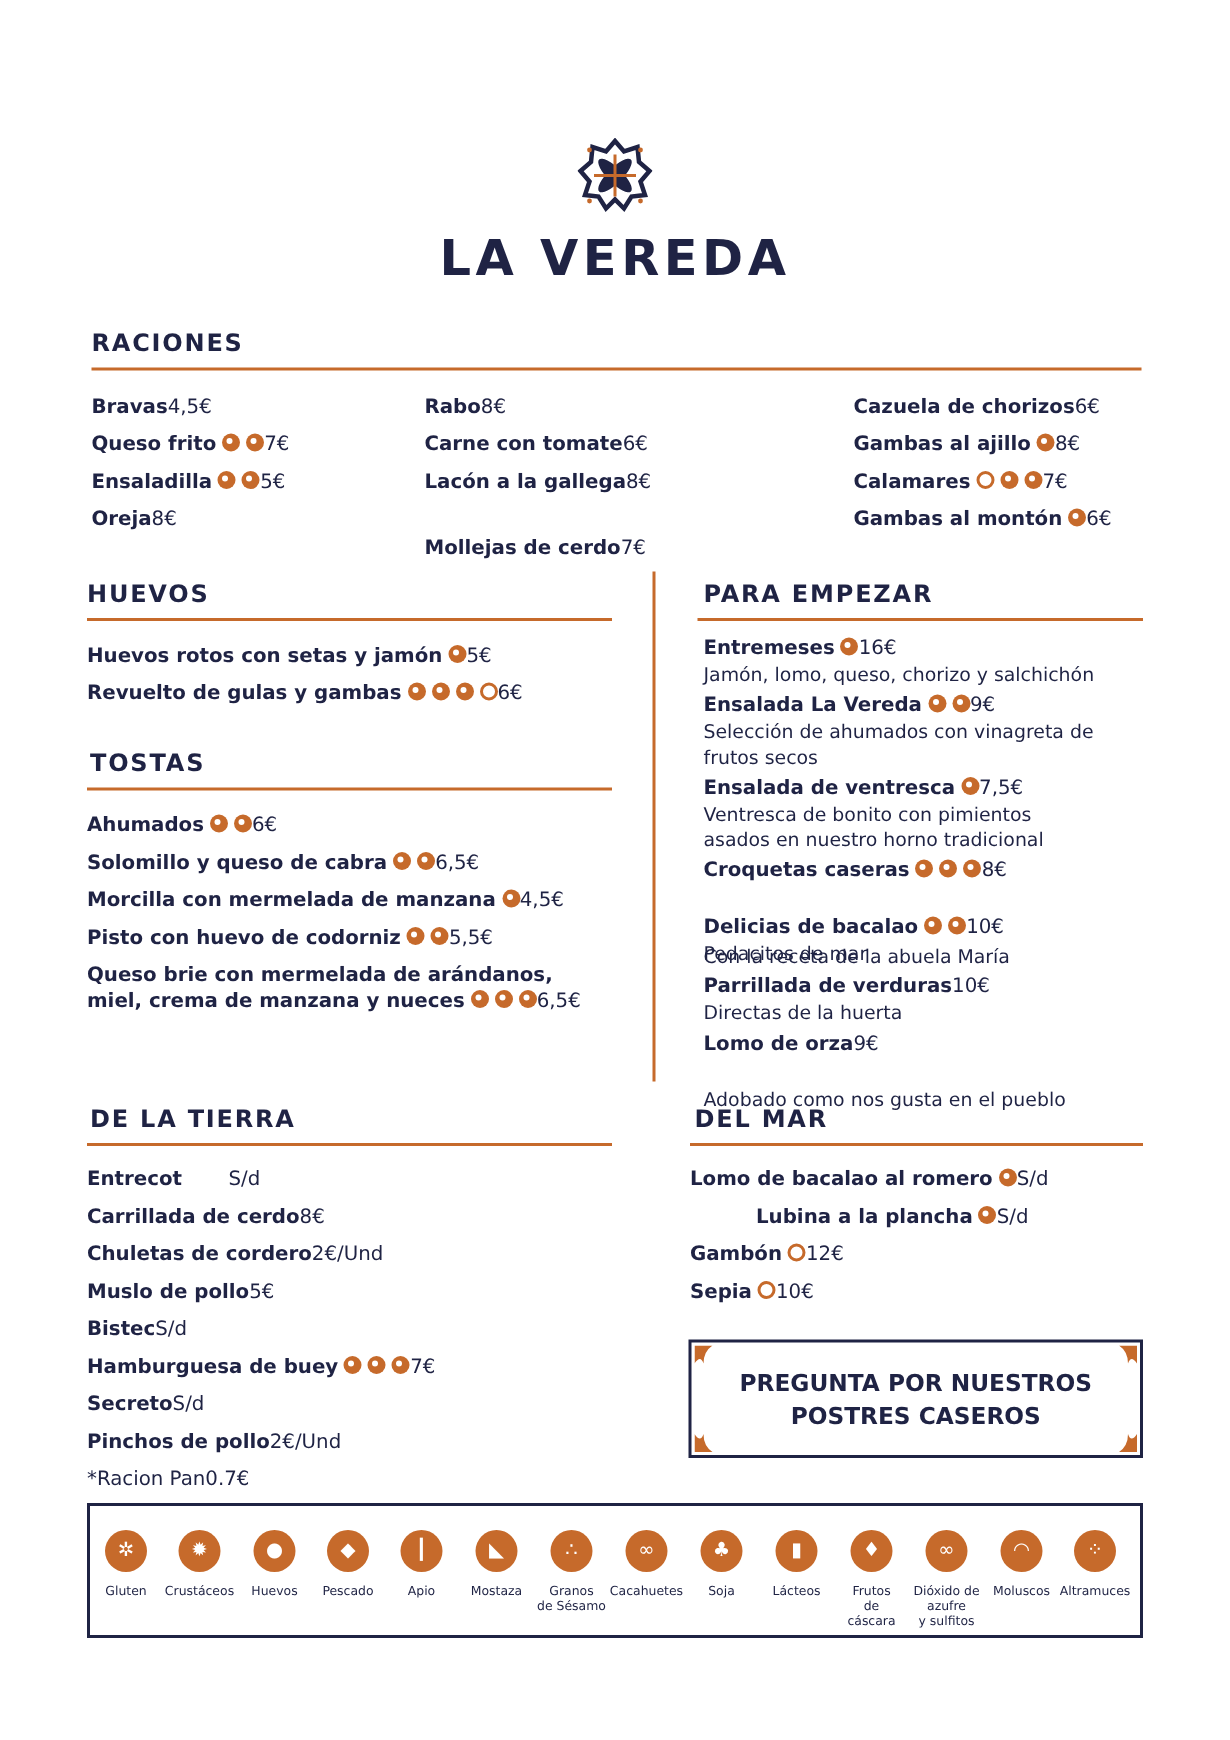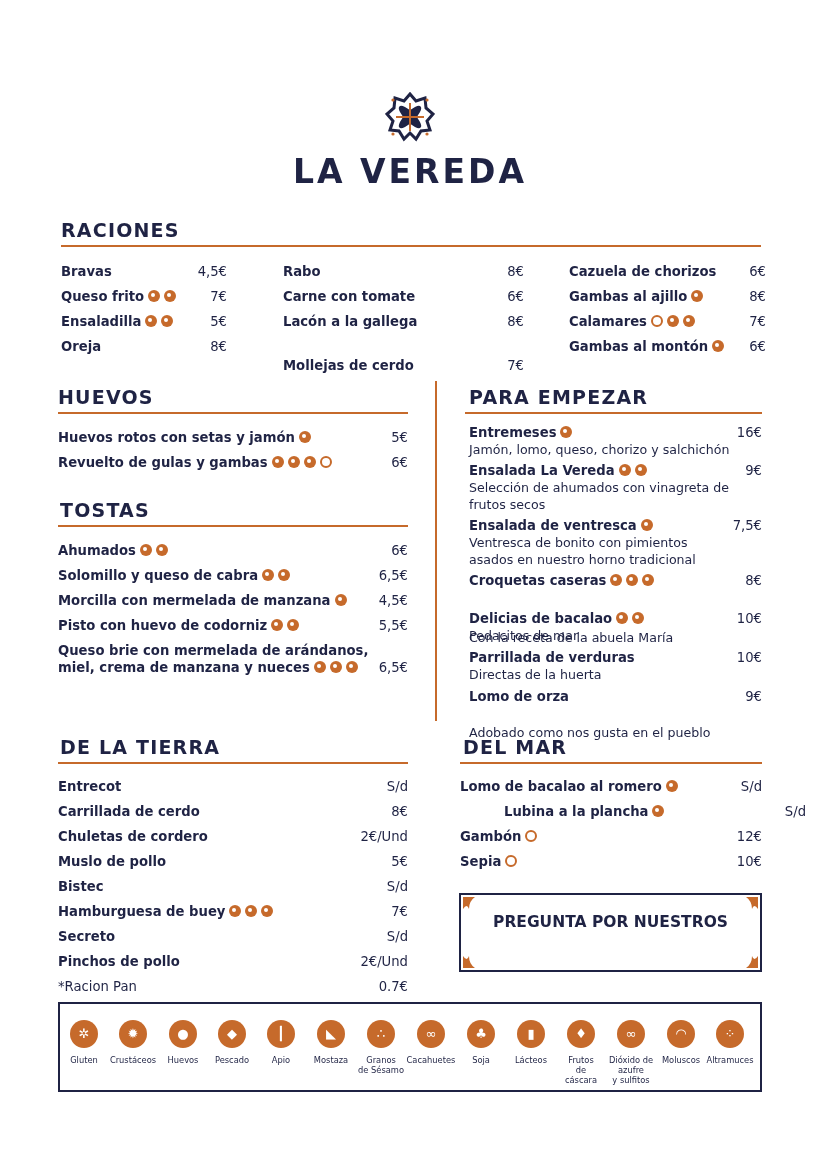--- a/index.html
+++ b/index.html
@@ -2,30 +2,30 @@
 <html><head>
 <meta charset="utf-8">
 <style>
   * { box-sizing: border-box; margin: 0; padding: 0; }
   html, body { width: 820px; height: 1160px; background: #ffffff; }
   body { font-family: "DejaVu Sans", sans-serif; color: #1f2344; position: relative; overflow: hidden; }
   .abs { position: absolute; }
   .logo { left: 0; width: 820px; top: 92px; text-align: center; }
   .logo svg { display: block; margin: 0 auto; }
   .brand { position: absolute; left: 0; width: 820px; top: 152px; text-align: center; font-family: "DejaVu Sans", sans-serif; font-weight: bold; font-size: 33px; letter-spacing: 3px; color: #1f2344; }
-  .sec-title { font-weight: bold; font-size: 19px; letter-spacing: 1.2px; color: #1f2344; }
+  .sec-title { font-weight: bold; font-size: 16px; letter-spacing: 1.2px; color: #1f2344; }
   .rule { height: 2px; background: #c66a2b; }
   .item { font-weight: bold; font-size: 13.2px; color: #1f2344; white-space: nowrap; }
   .price { font-size: 13.2px; color: #1f2344; white-space: nowrap; }
   .desc { font-size: 12.6px; color: #1f2344; line-height: 16.5px; }
   .al { display: inline-block; width: 12px; height: 12px; border-radius: 50%; background: #c66a2b; vertical-align: -1px; margin-left: 4px; position: relative; }
   .al.outline { background: #fff; border: 2px solid #c66a2b; }
   .al::after { content: ""; position: absolute; left: 3px; top: 3px; width: 4px; height: 4px; border-radius: 50%; background: #fff; }
   .al.outline::after { display: none; }
-  .row { position: absolute; display: flex; justify-content: space-between; align-items: baseline; }
+  .row { position: absolute; display: flex; align-items: baseline; }
   .vline { position: absolute; left: 435px; top: 381px; width: 2px; height: 340px; background: #c66a2b; }
   .promo { position: absolute; left: 459px; top: 893px; width: 303px; height: 79px; border: 2px solid #1f2344; text-align: center; padding-top: 16px; }
   .promo span { display: block; font-weight: bold; font-size: 15.5px; line-height: 22px; color: #1f2344; }
   .corner { position: absolute; width: 18px; height: 18px; }
   .legend { position: absolute; left: 58px; top: 1002px; width: 704px; height: 90px; border: 2px solid #1f2344; }
   .lg-item { position: absolute; top: 16px; width: 54px; text-align: center; }
   .lg-icon { width: 28px; height: 28px; border-radius: 50%; background: #c66a2b; margin: 0 auto; position: relative; }
   .lg-icon span { position: absolute; left: 0; top: 0; width: 28px; height: 28px; line-height: 28px; color: #fff; font-size: 13px; text-align: center; }
   .lg-label { font-size: 8.3px; line-height: 10px; margin-top: 7px; color: #1f2344; }
 </style>
@@ -250,20 +250,21 @@
   <svg class="corner" style="right:2px;top:2px;transform:scaleX(-1);" viewBox="0 0 18 18">
       <path d="M0 0 L12 0 Q6 4 6 12 Q4 6 0 12 Z" fill="#c66a2b"></path>
     </svg>
   <svg class="corner" style="left:2px;bottom:2px;transform:scaleY(-1);" viewBox="0 0 18 18">
       <path d="M0 0 L12 0 Q6 4 6 12 Q4 6 0 12 Z" fill="#c66a2b"></path>
     </svg>
   <svg class="corner" style="right:2px;bottom:2px;transform:scale(-1,-1);" viewBox="0 0 18 18">
       <path d="M0 0 L12 0 Q6 4 6 12 Q4 6 0 12 Z" fill="#c66a2b"></path>
     </svg>
   <span>PREGUNTA POR NUESTROS</span>
+  <span>POSTRES CASEROS</span>
 </div>
 
 <div class="legend">
   <div class="lg-item" style="left:-3px;">
       <div class="lg-icon">
         <span>✲</span>
       </div>
       <div class="lg-label">Gluten</div>
     </div>
   <div class="lg-item" style="left:46px;">

